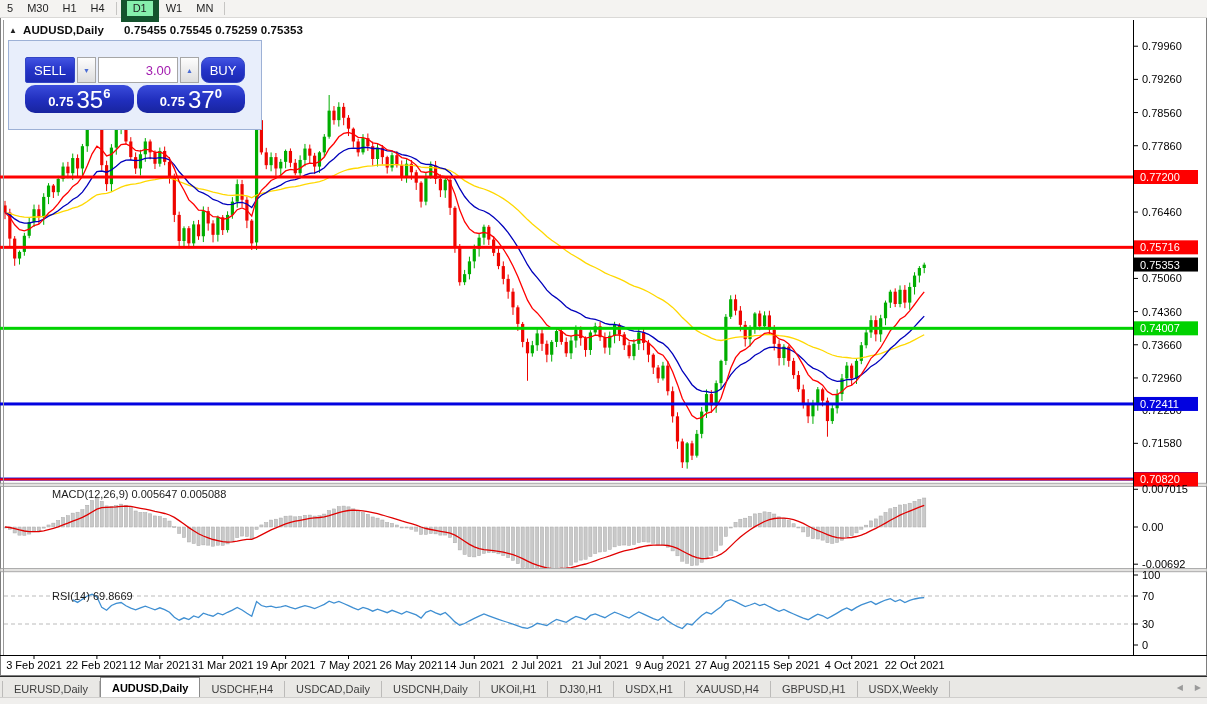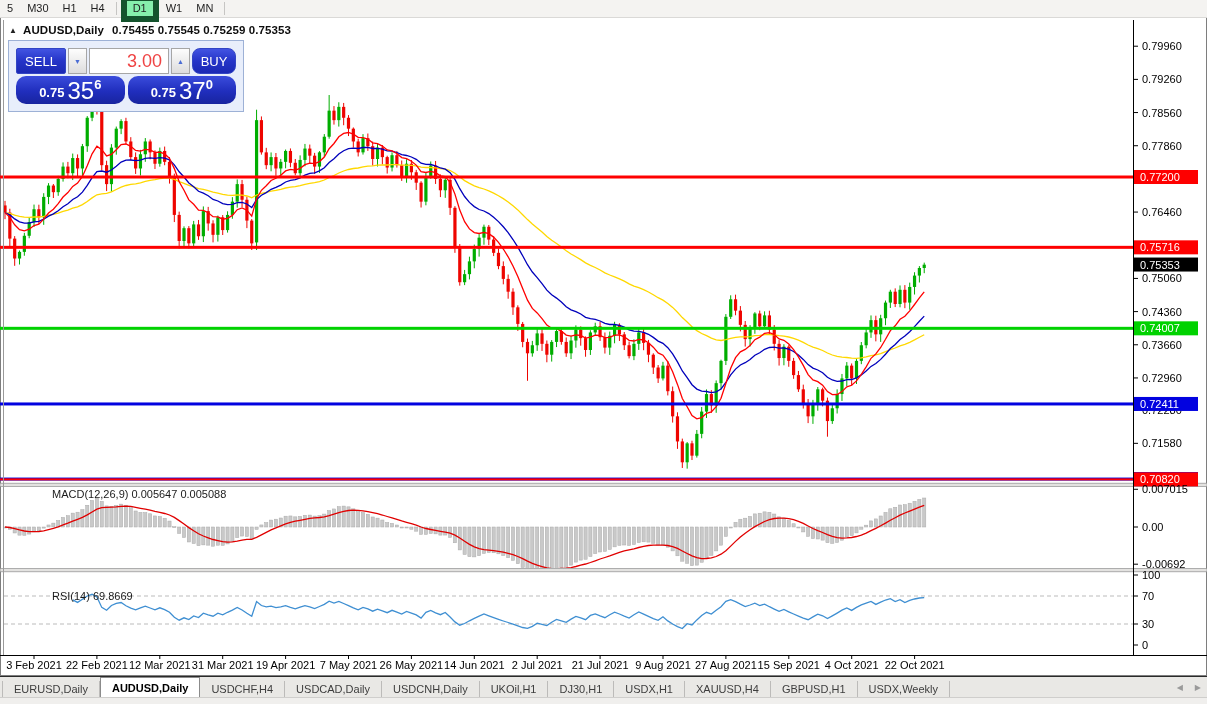--- a/index.html
+++ b/index.html
@@ -17,33 +17,33 @@
   
   .window{position:absolute;top:17px;left:0;right:0;height:659px;z-index:1;
     background:#ffffff;border:1px solid #7e7e7e;box-sizing:border-box;}
   svg.chart{position:absolute;top:0;left:0;z-index:2;}
   svg text{font-family:"Liberation Sans",sans-serif;}
 
   
   .chart-title{position:absolute;top:24px;left:9px;z-index:4;display:flex;align-items:center;
     font-size:11.5px;font-weight:700;color:#0d0d0d;letter-spacing:.1px;}
   .chart-title .marker{font-size:8px;margin-right:6px;color:#222;}
-  .chart-title .ohlc{margin-left:8px;}
+  .chart-title .ohlc{margin-left:20px;}
 
   
   .trade-panel{position:absolute;top:40px;left:8px;z-index:5;width:220px;
-    background:#e8eefb;border:1px solid #9db1d6;padding:7px;}
+    background:#e8eefb;border:1px solid #9db1d6;padding:16px;}
   .tp-row1{display:flex;height:26px;gap:2px;}
   .btn-sell,.btn-buy{color:#fff;font-size:13px;display:flex;align-items:center;justify-content:center;
     background:linear-gradient(#4254e2,#2534c8 50%,#1b29b4);border:1px solid #3245c4;border-radius:2px;cursor:pointer;}
   .btn-sell{width:48px;}
   .btn-buy{flex:1;border-radius:8px;}
   .spin{width:17px;display:flex;align-items:center;justify-content:center;
     background:linear-gradient(#fdfdfd,#dddddd);border:1px solid #a6a6a6;color:#4a6cd4;font-size:7px;cursor:pointer;}
-  .vol{width:72px;background:#fff;border:1px solid #a6a6a6;font-size:18px;color:#ef4444;
+  .vol{width:72px;background:#fff;border:1px solid #a6a6a6;font-size:13px;color:#a21caf;
     display:flex;align-items:center;justify-content:flex-end;padding-right:6px;}
   .tp-row2{display:flex;gap:3px;margin-top:2px;height:28px;}
   .price-box{flex:1;display:flex;align-items:flex-end;justify-content:center;color:#fff;
     background:linear-gradient(#3a4cdc,#202ebd 55%,#18249f);border-radius:10px;padding:0 2px;cursor:pointer;}
   .pb-base{font-size:13px;font-weight:700;margin-right:3px;padding-bottom:4px;}
   .pb-big{font-size:24px;line-height:27px;}
   .pb-sup{font-size:13px;font-weight:700;align-self:flex-start;margin-top:1px;}
 
   
   .ind-label{position:absolute;left:7px;z-index:4;font-size:11px;color:#1b1b1b;padding-left:45px;}

